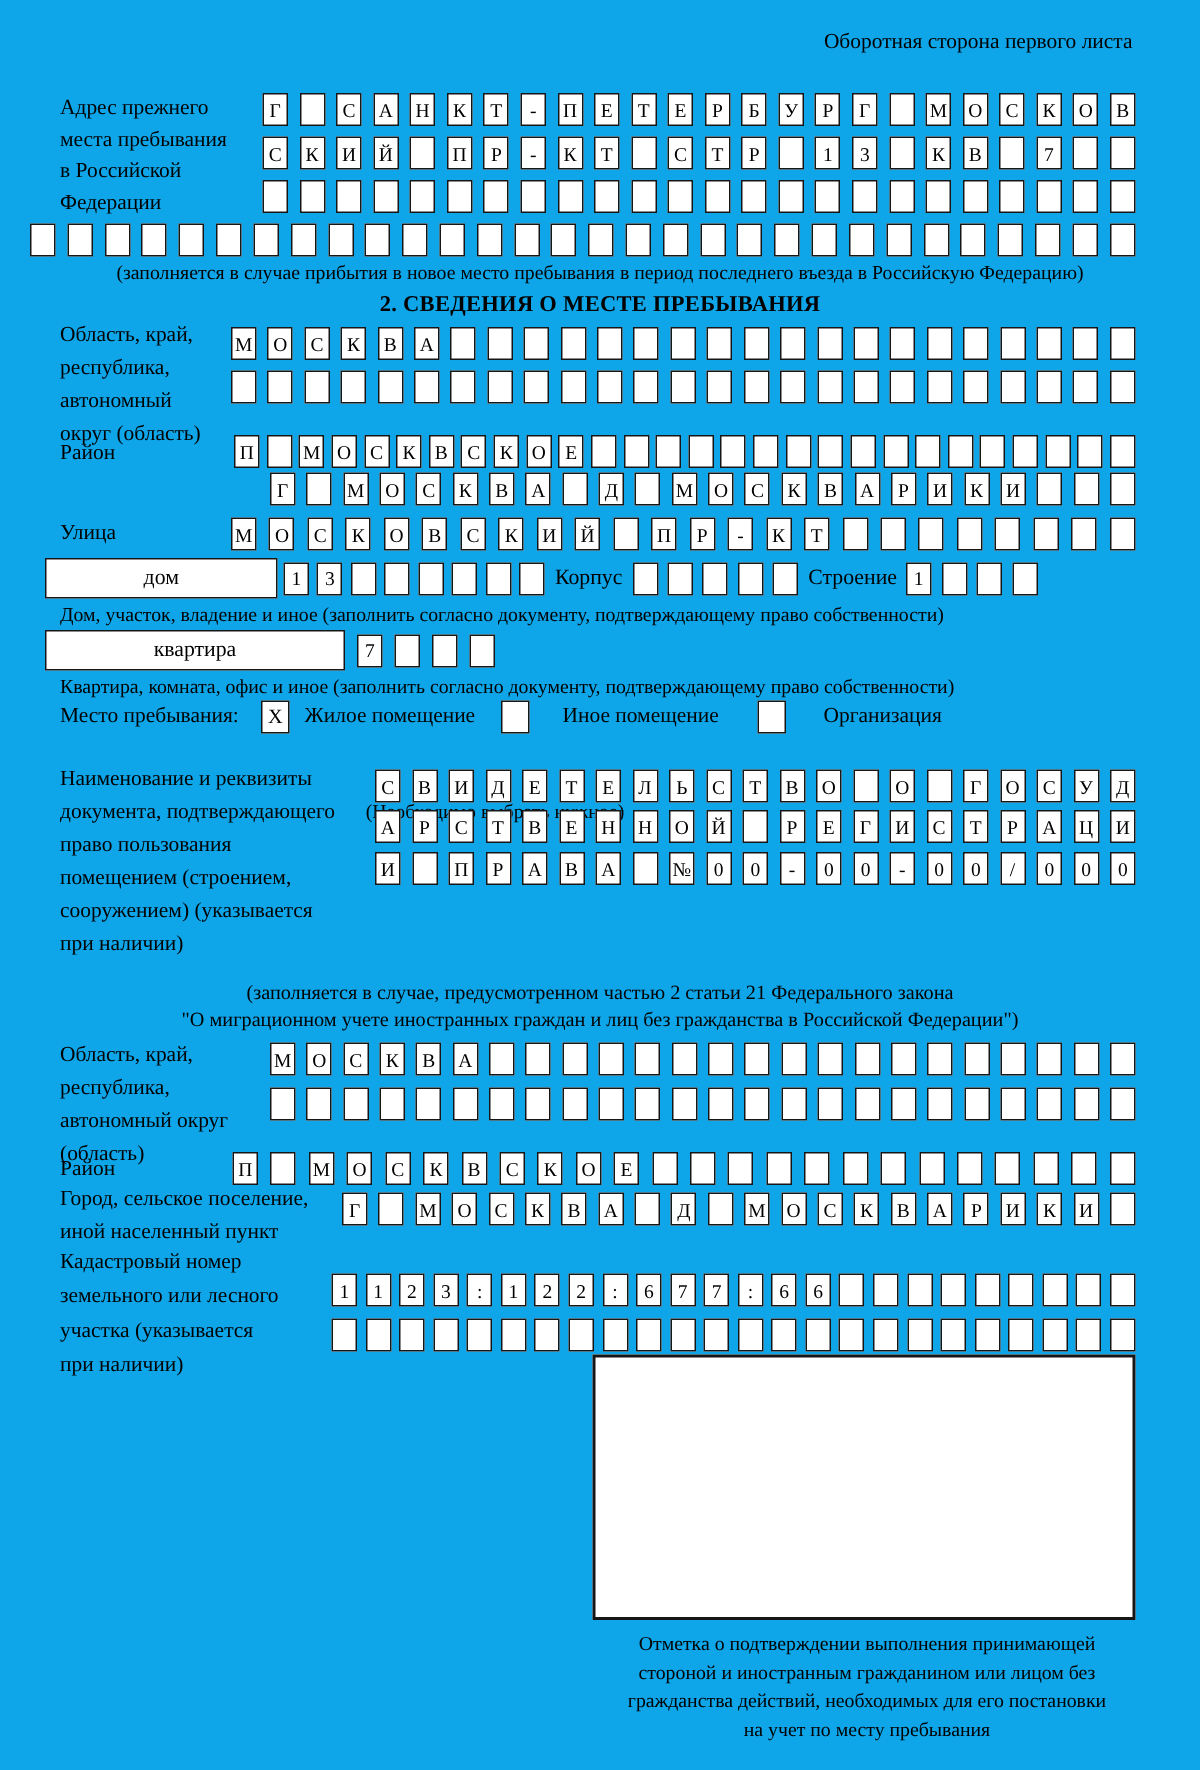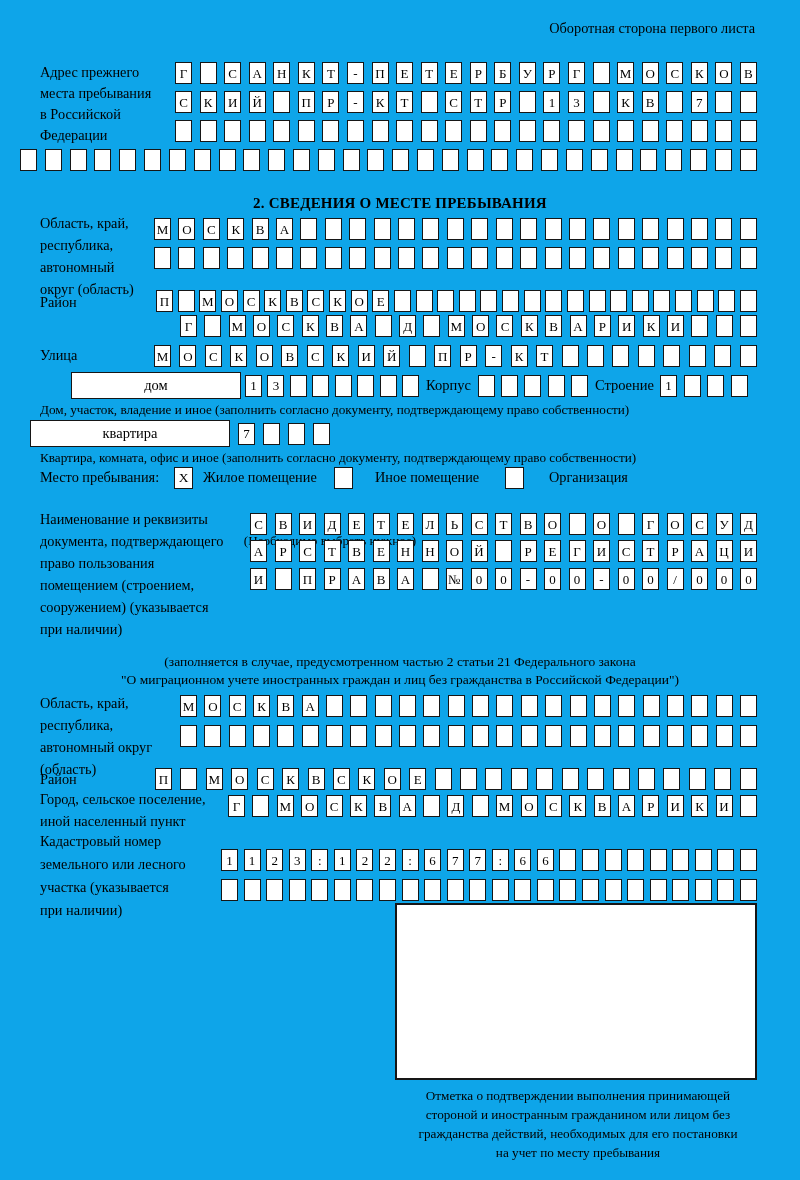--- a/index.html
+++ b/index.html
@@ -141,20 +141,21 @@
       <span class="cbox"></span>
       <span class="cbox"></span>
       <span class="cbox"></span>
       <span class="cbox"></span>
       <span class="cbox"></span>
       <span class="cbox"></span>
       <span class="cbox"></span>
       <span class="cbox"></span>
       <span class="cbox"></span>
     </div>
+  <div class="abs cap center" style="left:0; top:174px; width:800px;">(заполняется в случае прибытия в новое место пребывания в период последнего въезда в Российскую Федерацию)</div>
 
   <div class="abs title2 center" style="left:0; top:195px; width:800px;">2. СВЕДЕНИЯ О МЕСТЕ ПРЕБЫВАНИЯ</div>
 
   <div class="abs lbl" style="left:40px; top:212px; width:120px;">Область, край,
 республика,
 автономный
 округ (область)</div>
   <div class="abs boxes" style="left:154px; top:218px; width:603px;">
       <span class="cbox">М</span>
       <span class="cbox">О</span>
@@ -291,21 +292,21 @@
       <span class="cbox"></span>
       <span class="cbox"></span>
       <span class="cbox"></span>
       <span class="cbox"></span>
       <span class="cbox"></span>
       <span class="cbox"></span>
       <span class="cbox"></span>
     </div>
 
   <div class="abs houserow" style="left:30px; top:372px; width:727px;">
-    <div class="nrect" style="width:170px; margin-right:4px;margin-left:41px;">дом</div>
+    <div class="nrect" style="width:155px; margin-right:4px;">дом</div>
     <div class="boxes" style="width:174px; margin-right:7px;">
         <span class="cbox">1</span>
         <span class="cbox">3</span>
         <span class="cbox"></span>
         <span class="cbox"></span>
         <span class="cbox"></span>
         <span class="cbox"></span>
         <span class="cbox"></span>
         <span class="cbox"></span>
       </div>

